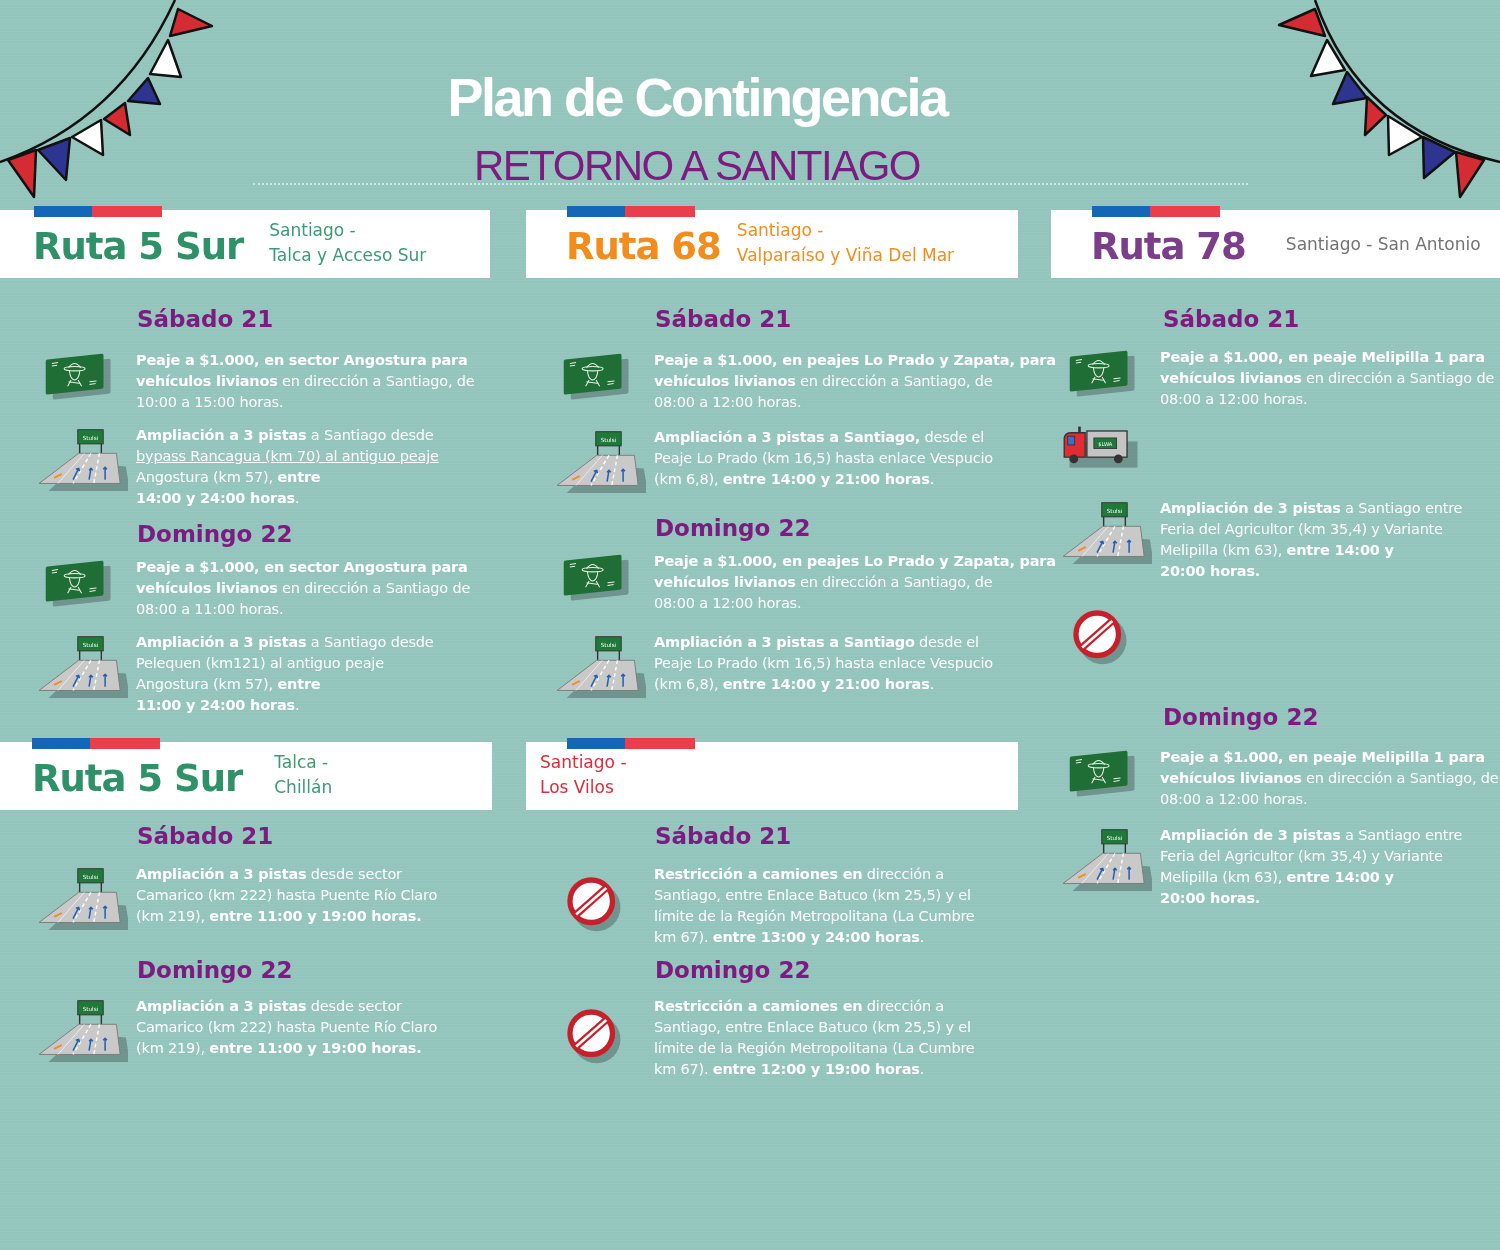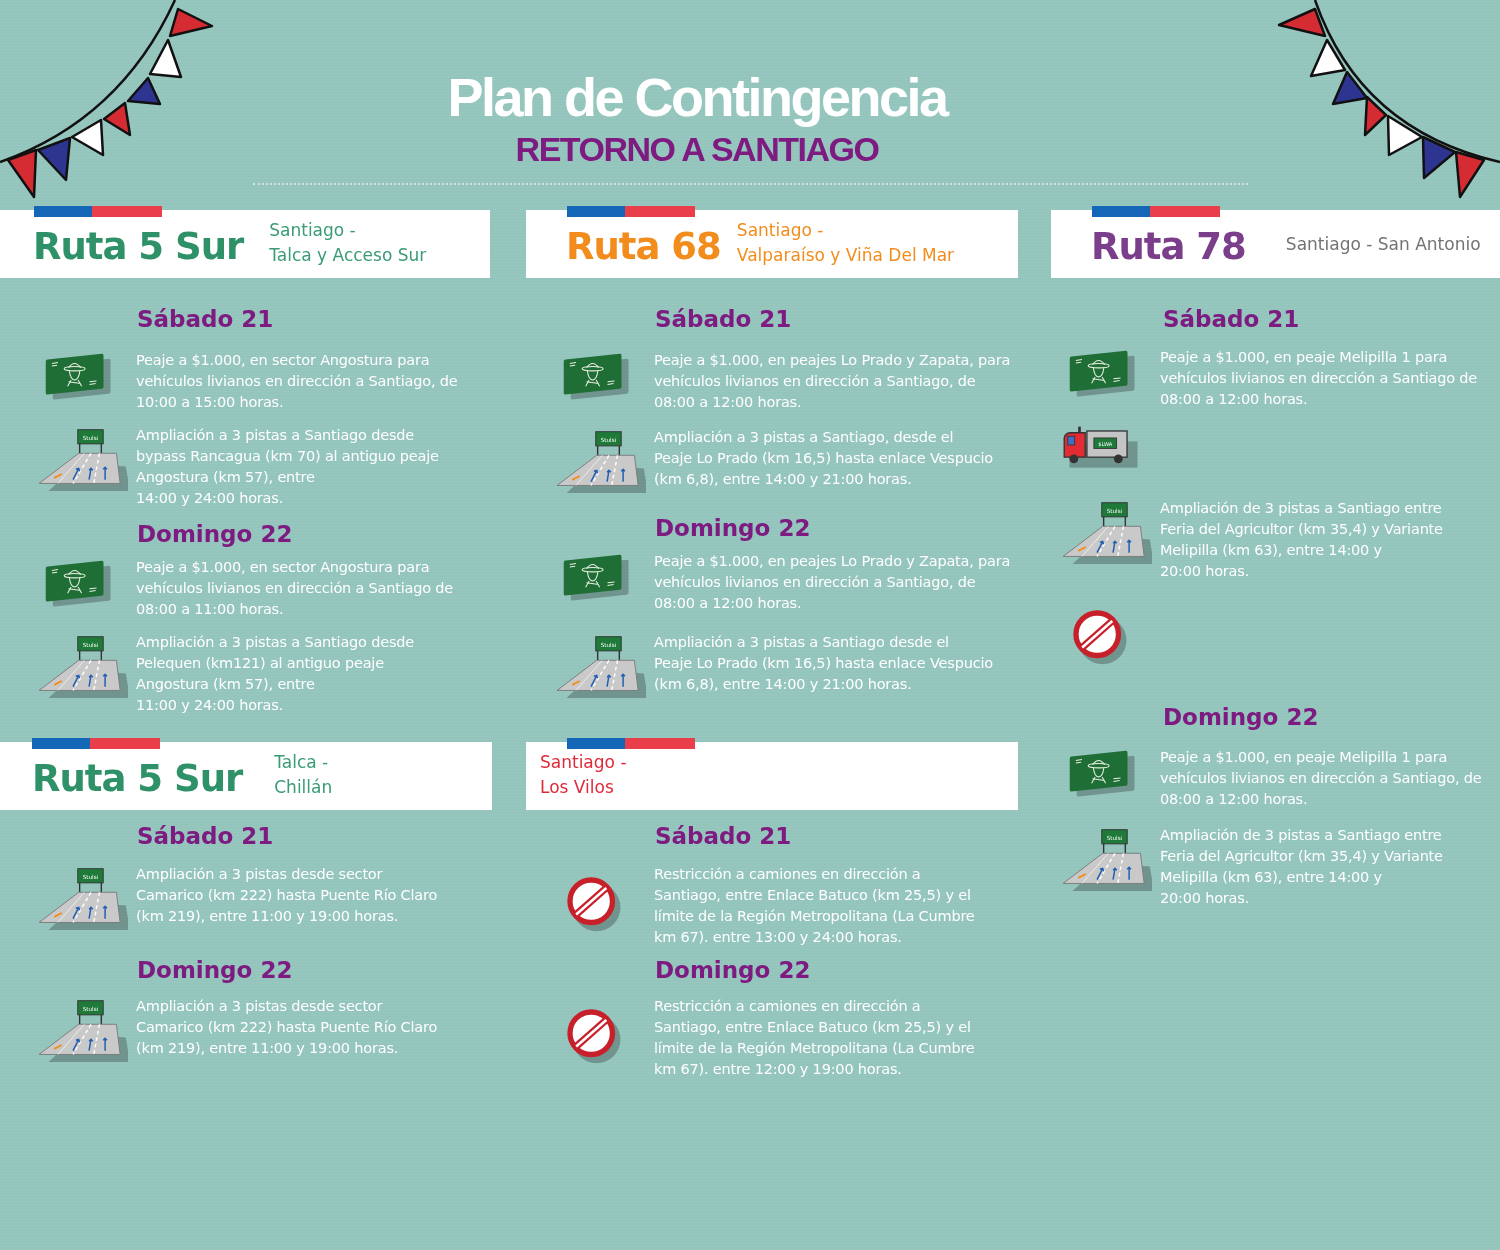--- a/index.html
+++ b/index.html
@@ -16,22 +16,22 @@
   .bunting-right { right: 0; }
 
   .title-wrap { position: absolute; top: 66px; left: 0; width: 1392px; text-align: center; }
   .main-title {
     font-family: "Liberation Sans", sans-serif;
     font-weight: bold; font-size: 54px; color: #ffffff; letter-spacing: -2.5px;
     transform: translateX(1px);
   }
   .sub-title {
     font-family: "Liberation Sans", sans-serif;
-    font-weight: bold; font-size: 34px; color: #7d1b80; letter-spacing: -1.5px;
-    margin-top: 2px; transform: translateX(1px);
+    font-weight: normal; font-size: 42px; color: #7d1b80; letter-spacing: -1.5px;
+    margin-top: 14px; transform: translateX(1px);
   }
   .dotted-rule {
     position: absolute; top: 183px; left: 253px; width: 995px;
     border-top: 2px dotted rgba(255,255,255,0.55);
   }
 
   .route-header {
     position: absolute; height: 68px; background: #ffffff;
     display: flex; align-items: center;
   }
@@ -55,21 +55,21 @@
     font-family: "DejaVu Sans", sans-serif;
     font-weight: bold; font-size: 23px; color: #7d1b80;
   }
   .item { position: absolute; display: flex; }
   .item .icon { width: 100px; flex: 0 0 100px; position: relative; }
   .item .text {
     font-family: "DejaVu Sans", sans-serif;
     font-size: 14.5px; line-height: 21px; color: #ffffff;
     letter-spacing: -0.2px;
   }
-  .item .text b { font-weight: normal; }
+  .item .text b { font-weight: bold; }
   .item .text span { display: block; white-space: nowrap; }
 
   .ico { position: absolute; }
 </style>
 </head>
 <body>
 
 <svg class="bunting bunting-left" width="220" height="205" viewBox="0 0 220 205">
   <path d="M0,162 Q120,120 175,0" fill="none" stroke="#111" stroke-width="2.5"></path>
   <g stroke="#111" stroke-width="2.5" stroke-linejoin="round">
@@ -222,21 +222,21 @@
     </div>
   </div>
 <div class="item" style="left:36px;top:425px;">
     <div class="icon">
       <svg class="ico" width="92" height="66" style="top:0px;left:0px">
         <use href="#sym-road"></use>
       </svg>
     </div>
     <div class="text">
       <span><b style="display: inline;">Ampliación a 3 pistas</b><span style="display: inline;"> a Santiago desde</span></span>
-      <span><span style="display: inline;">bypass Rancagua (km 70) al antiguo peaje</span></span>
+      <span><span style="display: inline; text-decoration: underline;">bypass Rancagua (km 70) al antiguo peaje</span></span>
       <span><span style="display: inline;">Angostura (km 57), </span><b style="display: inline;">entre</b></span>
       <span><b style="display: inline;">14:00 y 24:00 horas</b><span style="display: inline;">.</span></span>
     </div>
   </div>
 
 <div class="day" style="left:137px;top:521px;">Domingo 22</div>
 <div class="item" style="left:36px;top:557px;">
     <div class="icon">
       <svg class="ico" width="70" height="50" style="top:2px;left:8px">
         <use href="#sym-ticket"></use>

